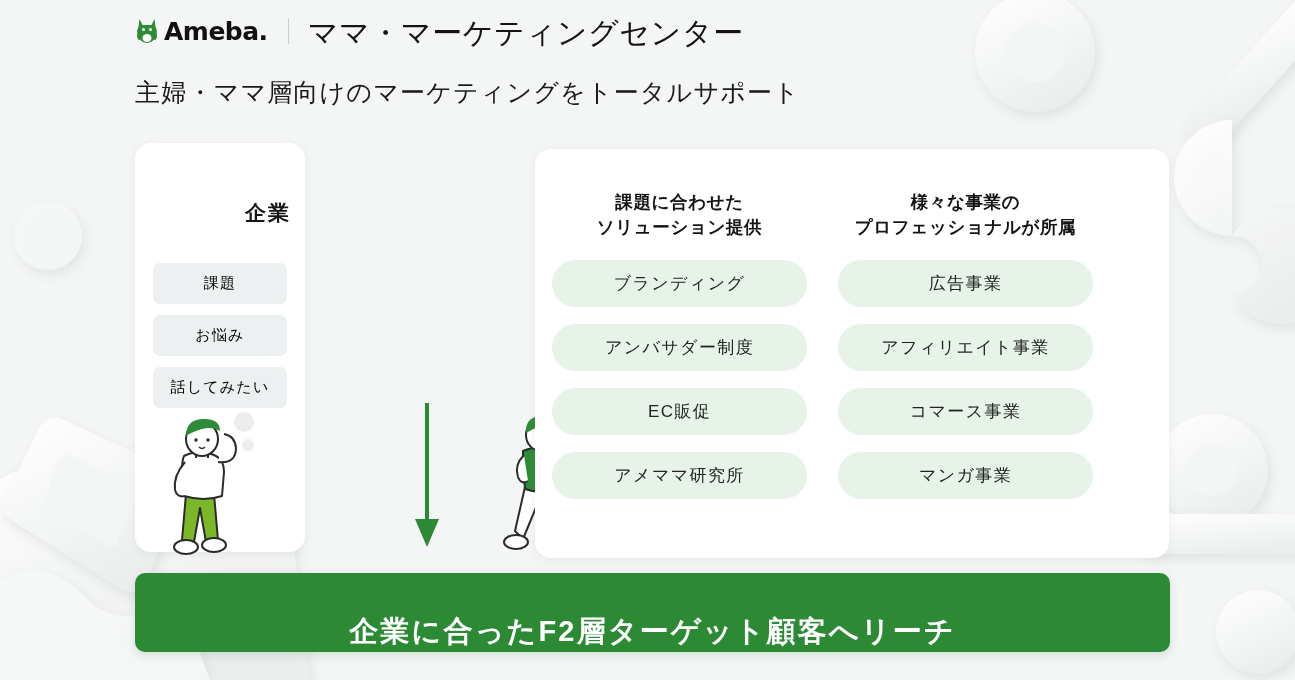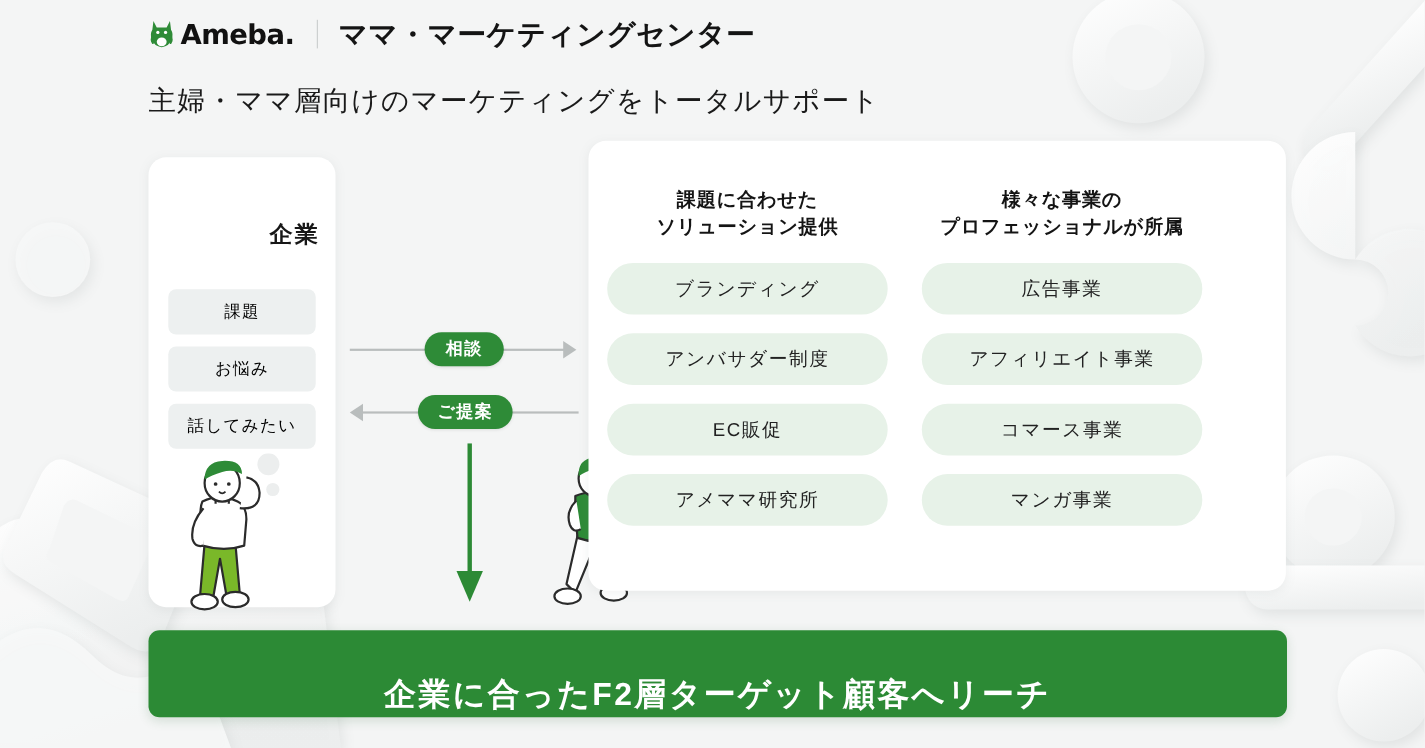--- a/index.html
+++ b/index.html
@@ -64,22 +64,22 @@
     line-height: 1;
     font-family: "DejaVu Sans", sans-serif;
   }
   .brand-divider {
     width: 1px;
     height: 26px;
     background: #c9cdcd;
     margin: 0 19px 0 20px;
   }
   .brand-title {
-    font-size: 26px;
-    font-weight: 700;
+    font-size: 30px;
+    font-weight: 400;
     letter-spacing: 0.6px;
     color: #141414;
     line-height: 1;
   }
   .lede {
     margin-top: 20px;
     font-size: 25px;
     font-weight: 400;
     letter-spacing: 1.2px;
     color: #1a1a1a;
@@ -94,21 +94,21 @@
     box-shadow: 0 2px 10px rgba(120,130,130,0.10);
   }
   #card-company {
     left: 135px;
     top: 143px;
     width: 170px;
     height: 409px;
   }
   #card-solutions {
     left: 535px;
-    top: 128px;
+    top: 149px;
     width: 634px;
     height: 409px;
   }
 
   .company-title {
     position: absolute;
     left: 0;
     top: 56px;
     width: 100%;
     text-align: center;
@@ -346,30 +346,20 @@
 
     <ellipse cx="50" cy="27" rx="16" ry="17" fill="#ffffff" stroke="#2b2b2b" stroke-width="2"></ellipse>
 
     <path d="M34 24 q0 -16 16 -17 q18 -1 18 12 q-8 -5 -18 -2 q-10 3 -16 7 Z" fill="#2e8b37"></path>
 
     <circle cx="44" cy="28" r="1.7" fill="#2b2b2b"></circle>
     <circle cx="56" cy="28" r="1.7" fill="#2b2b2b"></circle>
     <path d="M47 35 q3 3 6 0" stroke="#2b2b2b" stroke-width="1.6" fill="none"></path>
   </svg>
 
-  <div class="flow">
-
-    <div class="arrow-line" style="left:0; top:21px; width:196px;"></div>
-    <div class="arrow-head right" style="left:194px; top:14px;"></div>
-    <div class="badge" id="badge-consult">相談</div>
-
-    <div class="arrow-line" style="left:12px; top:78px; width:196px;"></div>
-    <div class="arrow-head left" style="left:0; top:71px;"></div>
-    <div class="badge" id="badge-propose">ご提案</div>
-  </div>
 
   <svg id="down-arrow" viewBox="0 0 26 145" xmlns="http://www.w3.org/2000/svg" aria-hidden="true">
     <line x1="13" y1="0" x2="13" y2="120" stroke="#2c8a35" stroke-width="4"></line>
     <path d="M13 144 L1 116 L25 116 Z" fill="#2c8a35"></path>
   </svg>
 
   <svg class="figure" id="figure-walking" viewBox="0 0 86 140" xmlns="http://www.w3.org/2000/svg" aria-hidden="true">
 
     <path d="M30 74 L20 118 L28 126 L42 92 L52 120 L62 122 L58 74 Z" fill="#ffffff" stroke="#2b2b2b" stroke-width="2" stroke-linejoin="round"></path>
 

